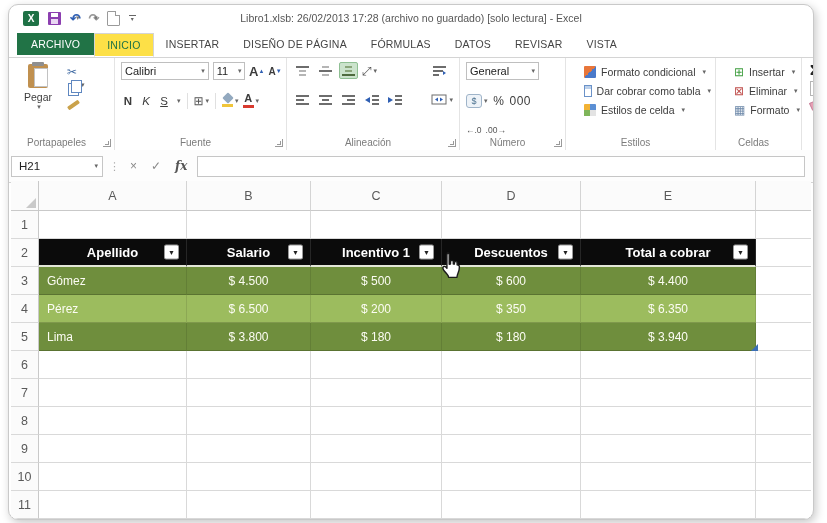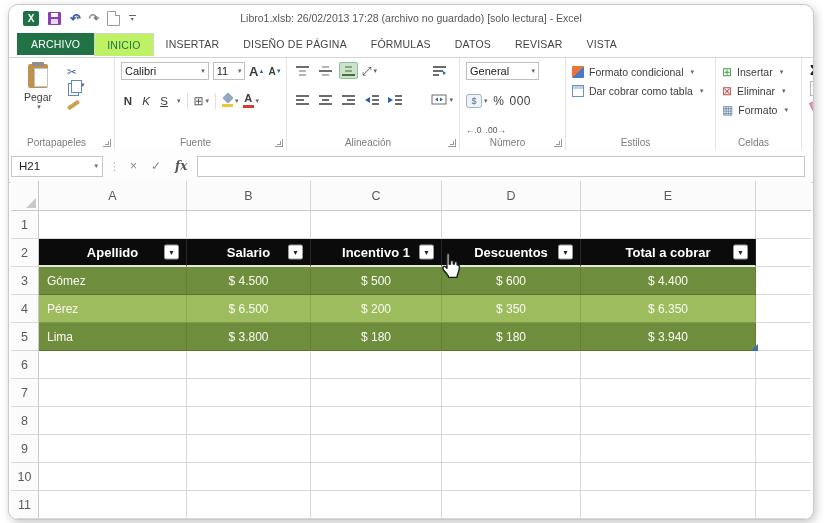--- a/index.html
+++ b/index.html
@@ -23,21 +23,21 @@
   .newdoc::after{content:"";position:absolute;right:-1px;top:-1px;width:4px;height:4px;
                  background:#fff;border-left:1px solid #9a9a9a;border-bottom:1px solid #9a9a9a;}
   .qatmore{display:flex;flex-direction:column;align-items:center;}
   .qatmore b{width:7px;border-top:1px solid #666;margin-bottom:1px;}
   .qatmore i{font-size:6px;color:#666;font-style:normal;line-height:4px;}
   .wtitle{position:absolute;left:0;right:0;text-align:center;font-size:10.5px;color:#565656;pointer-events:none;}
   
   .tabs{height:26px;display:flex;align-items:center;border-bottom:1px solid #d4d4d4;padding-left:8px;}
   .tab{padding:5px 12px 5px;font-size:10.5px;color:#444;letter-spacing:.2px;}
   .tab.file{background:#217346;color:#fff;padding:5px 14px;}
-  .tab.active{background:#bef264;color:#217346;border:1px solid #d4d4d4;border-bottom:1px solid #fff;margin-bottom:-1px;}
+  .tab.active{background:#fde047;color:#217346;border:1px solid #d4d4d4;border-bottom:1px solid #fff;margin-bottom:-1px;}
   
   .ribbon{position:relative;height:92px;background:#fff;display:flex;}
   .rgroup{position:relative;height:100%;border-right:1px solid #e4e4e4;box-sizing:border-box;padding:4px 4px 14px 6px;flex:0 0 auto;}
   .rcap{position:absolute;left:0;right:10px;bottom:2px;text-align:center;font-size:10px;color:#7c7c7c;}
   .dl{position:absolute;right:3px;bottom:3px;width:7px;height:7px;
       border-right:1px solid #9a9a9a;border-bottom:1px solid #9a9a9a;}
   .dl::after{content:"";position:absolute;right:1px;bottom:1px;width:3px;height:3px;
       border-right:1px solid #9a9a9a;border-bottom:1px solid #9a9a9a;transform:rotate(0deg);}
   .rrow{display:flex;align-items:center;gap:4px;margin-bottom:12px;}
   .rbtn{display:flex;align-items:center;justify-content:center;color:#3c3c3c;font-size:11.5px;min-width:14px;height:17px;}
@@ -75,21 +75,21 @@
   
   .g-num{width:106px;}
   .acc{display:flex;align-items:center;justify-content:center;width:14px;height:12px;border:1px solid #9fb4c9;
        border-radius:3px;font-size:9px;color:#49708e;background:#eef3f8;}
   .pct{font-size:12px;color:#3c3c3c;}
   .mil{font-size:12px;color:#3c3c3c;letter-spacing:.5px;}
   .decbtn{font-size:8.5px;color:#555;}
   
   .g-styles{width:150px;}
   .g-cells{width:86px;}
-  .srow{display:flex;align-items:center;gap:5px;height:19px;font-size:10.5px;color:#3c3c3c;white-space:nowrap;}
+  .srow{display:flex;align-items:center;gap:5px;height:19px;font-size:10.5px;color:#3c3c3c;white-space:nowrap;margin-left:12px;}
   .icCond{width:12px;height:12px;background:linear-gradient(135deg,#e8763a 50%,#4a79c9 50%);border-radius:1px;}
   .icTbl{width:12px;height:12px;box-sizing:border-box;border:1px solid #6b92c8;background:linear-gradient(#bcd0ea 3px,#fff 3px);}
   .icCellSt{width:12px;height:12px;background:
       linear-gradient(90deg,#f2b234 50%,#5b8fd4 50%);position:relative;border-radius:1px;}
   .icCellSt::after{content:"";position:absolute;left:0;bottom:0;width:100%;height:50%;
       background:linear-gradient(90deg,#7fb55a 50%,#e3e3e3 50%);}
   .miIns{color:#3f9e3f;font-size:12px}.miDel{color:#c0504d;font-size:12px}.miFmt{color:#6b87a8;font-size:12px}
   
   .g-edit{width:24px;border-right:none;padding-left:8px;}
   .sum{font-size:14px;font-weight:bold;color:#222;line-height:16px;}
@@ -356,20 +356,25 @@
       <div class="srow">
         <span class="icCond"></span>
         <span>Formato condicional</span>
         <span class="caret">▾</span>
       </div>
       <div class="srow">
         <span class="icTbl"></span>
         <span>Dar cobrar como tabla</span>
         <span class="caret">▾</span>
       </div>
+      <div class="srow">
+        <span class="icCellSt"></span>
+        <span>Estilos de celda</span>
+        <span class="caret">▾</span>
+      </div>
       <span class="rcap">Estilos</span>
     </div>
 
     <div class="rgroup g-cells">
       <div class="srow">
         <span class="miIns">⊞</span>
         <span>Insertar</span>
         <span class="caret">▾</span>
       </div>
       <div class="srow">

